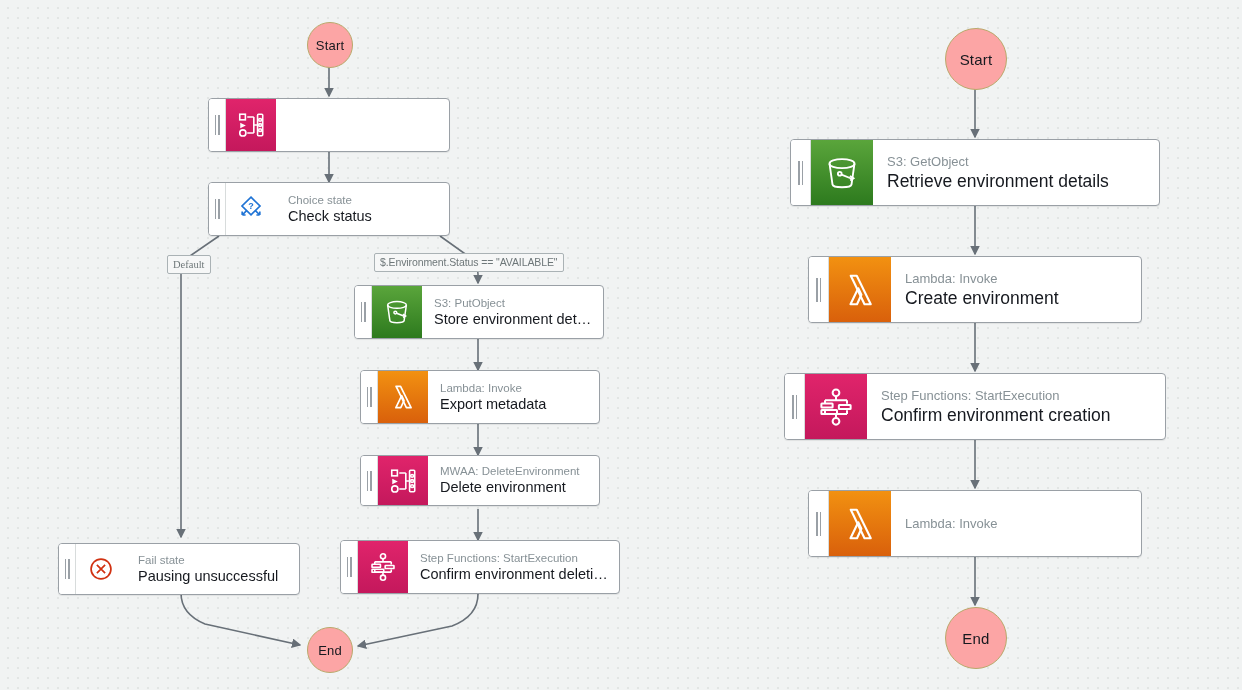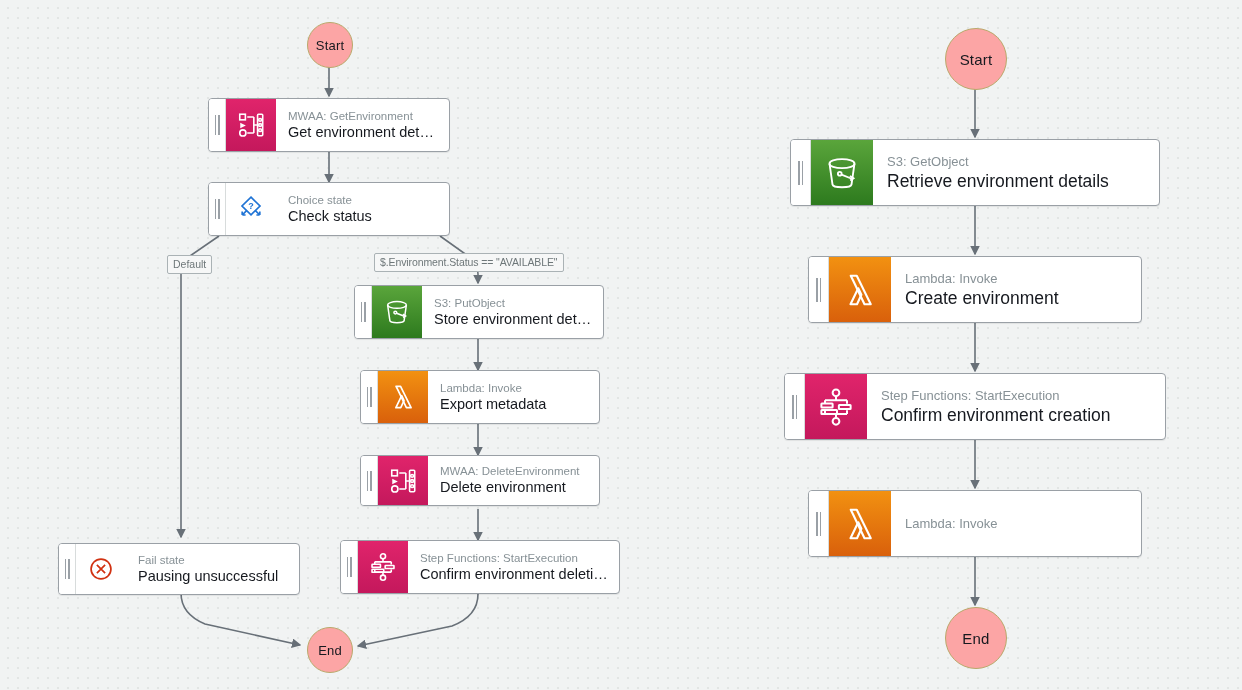--- a/index.html
+++ b/index.html
@@ -118,24 +118,20 @@
         <rect x="4" y="4.5" width="6" height="6"></rect>
         <path d="M4.5 13.5 L10.5 16.5 L4.5 19.5 Z" fill="#fff" stroke="none"></path>
         <circle cx="7.3" cy="24.5" r="3.3"></circle>
         <path d="M12 7.5 H19 M12 24.5 H19 M19 7.5 V24.5 M19 16 H23.5"></path>
         <rect x="23" y="4.5" width="5.5" height="23" rx="1"></rect>
         <circle cx="25.7" cy="10.5" r="1.5"></circle>
         <circle cx="25.7" cy="16" r="1.5"></circle>
         <circle cx="25.7" cy="21.5" r="1.5"></circle>
       </svg>
     </div>
-    <div class="labels">
-      <div class="sub">MWAA: GetEnvironment</div>
-      <div class="title">Get environment details</div>
-    </div>
   </div>
 
   <div class="card" style="left:208px;top:182px;width:242px;height:54px;">
     <div class="grip">
         <i></i>
         <i></i>
       </div>
     <div class="iconbox white">
       <svg width="32" height="32" viewBox="0 0 32 32" fill="none" stroke="#2074d5" stroke-width="1.7">
         <path d="M16 4.2 L25 13 L16 21.8 L7 13 Z"></path>
@@ -143,21 +139,21 @@
         <path d="M11.6 17.6 L7.2 22 M7.2 22 L7.2 18.6 M7.2 22 L10.6 22"></path>
         <path d="M20.4 17.6 L24.8 22 M24.8 22 L24.8 18.6 M24.8 22 L21.4 22"></path>
       </svg>
     </div>
     <div class="labels">
       <div class="sub">Choice state</div>
       <div class="title">Check status</div>
     </div>
   </div>
 
-  <div class="edgelabel" style="left:167px;top:255px;">Default</div>
+  <div class="edgelabel" style="left:167px;top:255px;font-family:Liberation Serif, serif;">Default</div>
 
   <div class="edgelabel mono" style="left:374px;top:253px;">$.Environment.Status == "AVAILABLE"</div>
 
   <div class="card" style="left:354px;top:285px;width:250px;height:54px;">
     <div class="grip">
         <i></i>
         <i></i>
       </div>
     <div class="iconbox" style="background:linear-gradient(180deg,#5aa53b,#2d7a1e);">
       <svg width="30" height="30" viewBox="0 0 32 32" fill="none" stroke="#fff" stroke-width="1.6">

